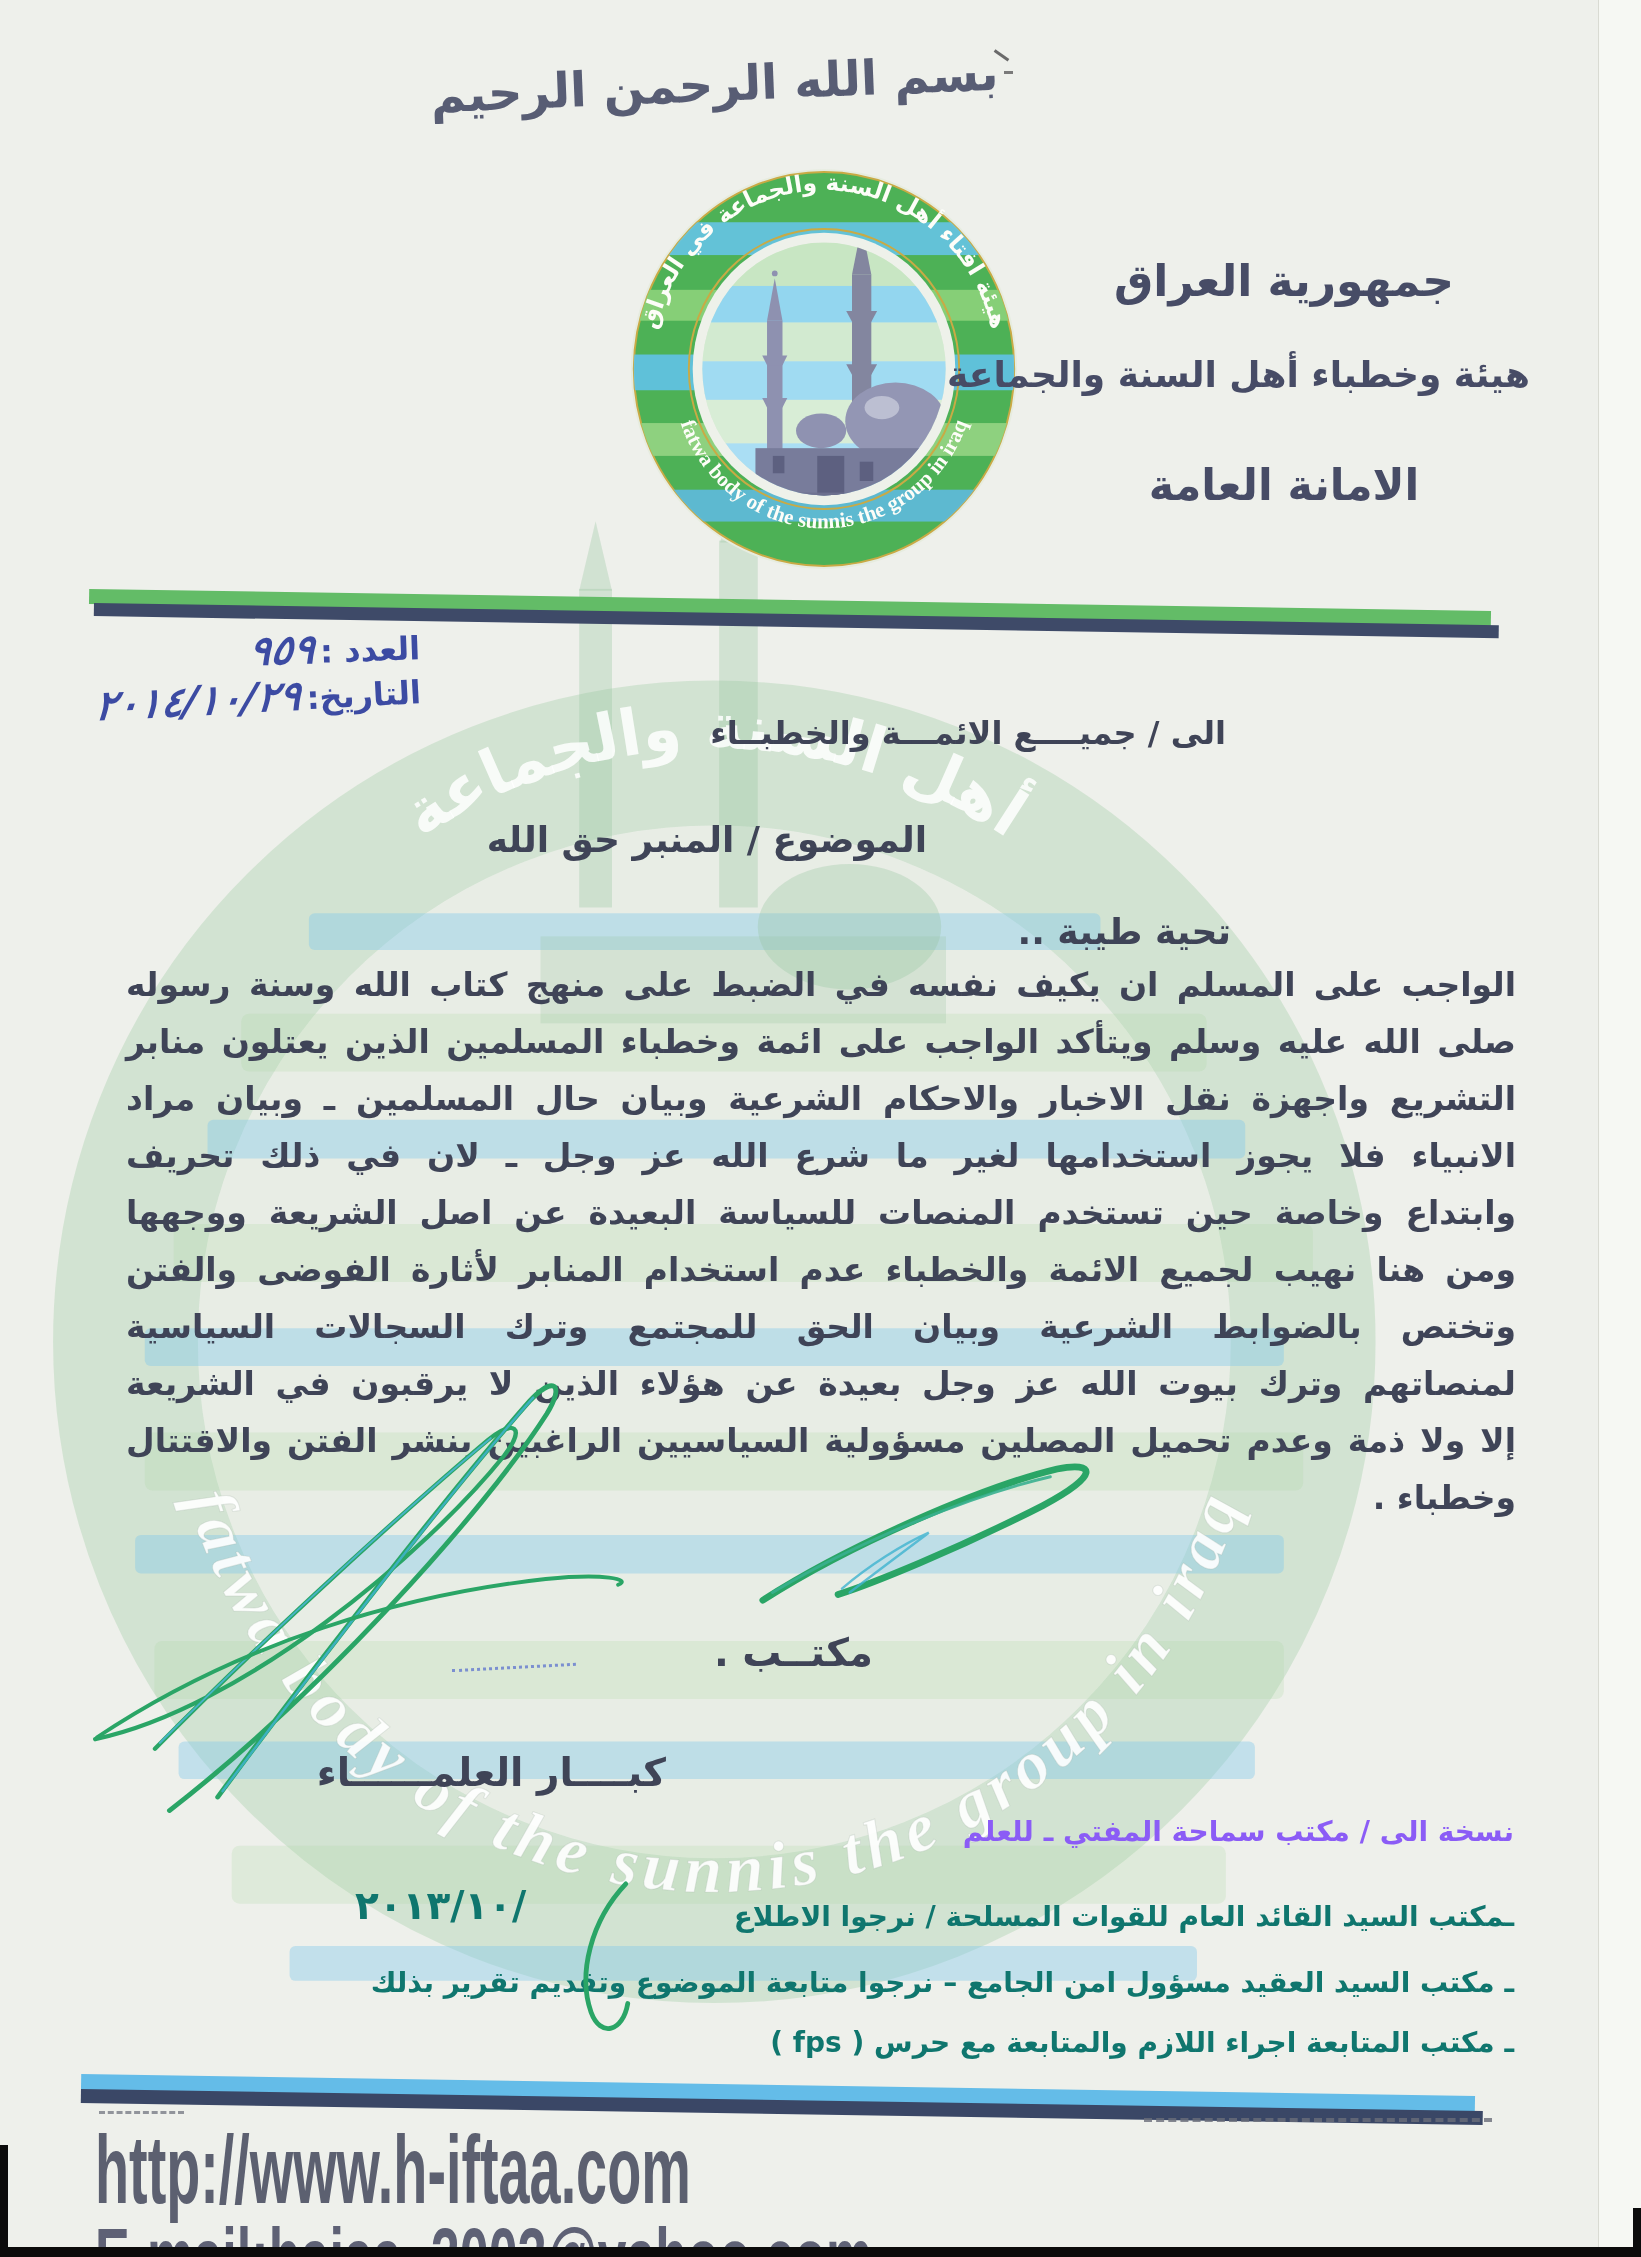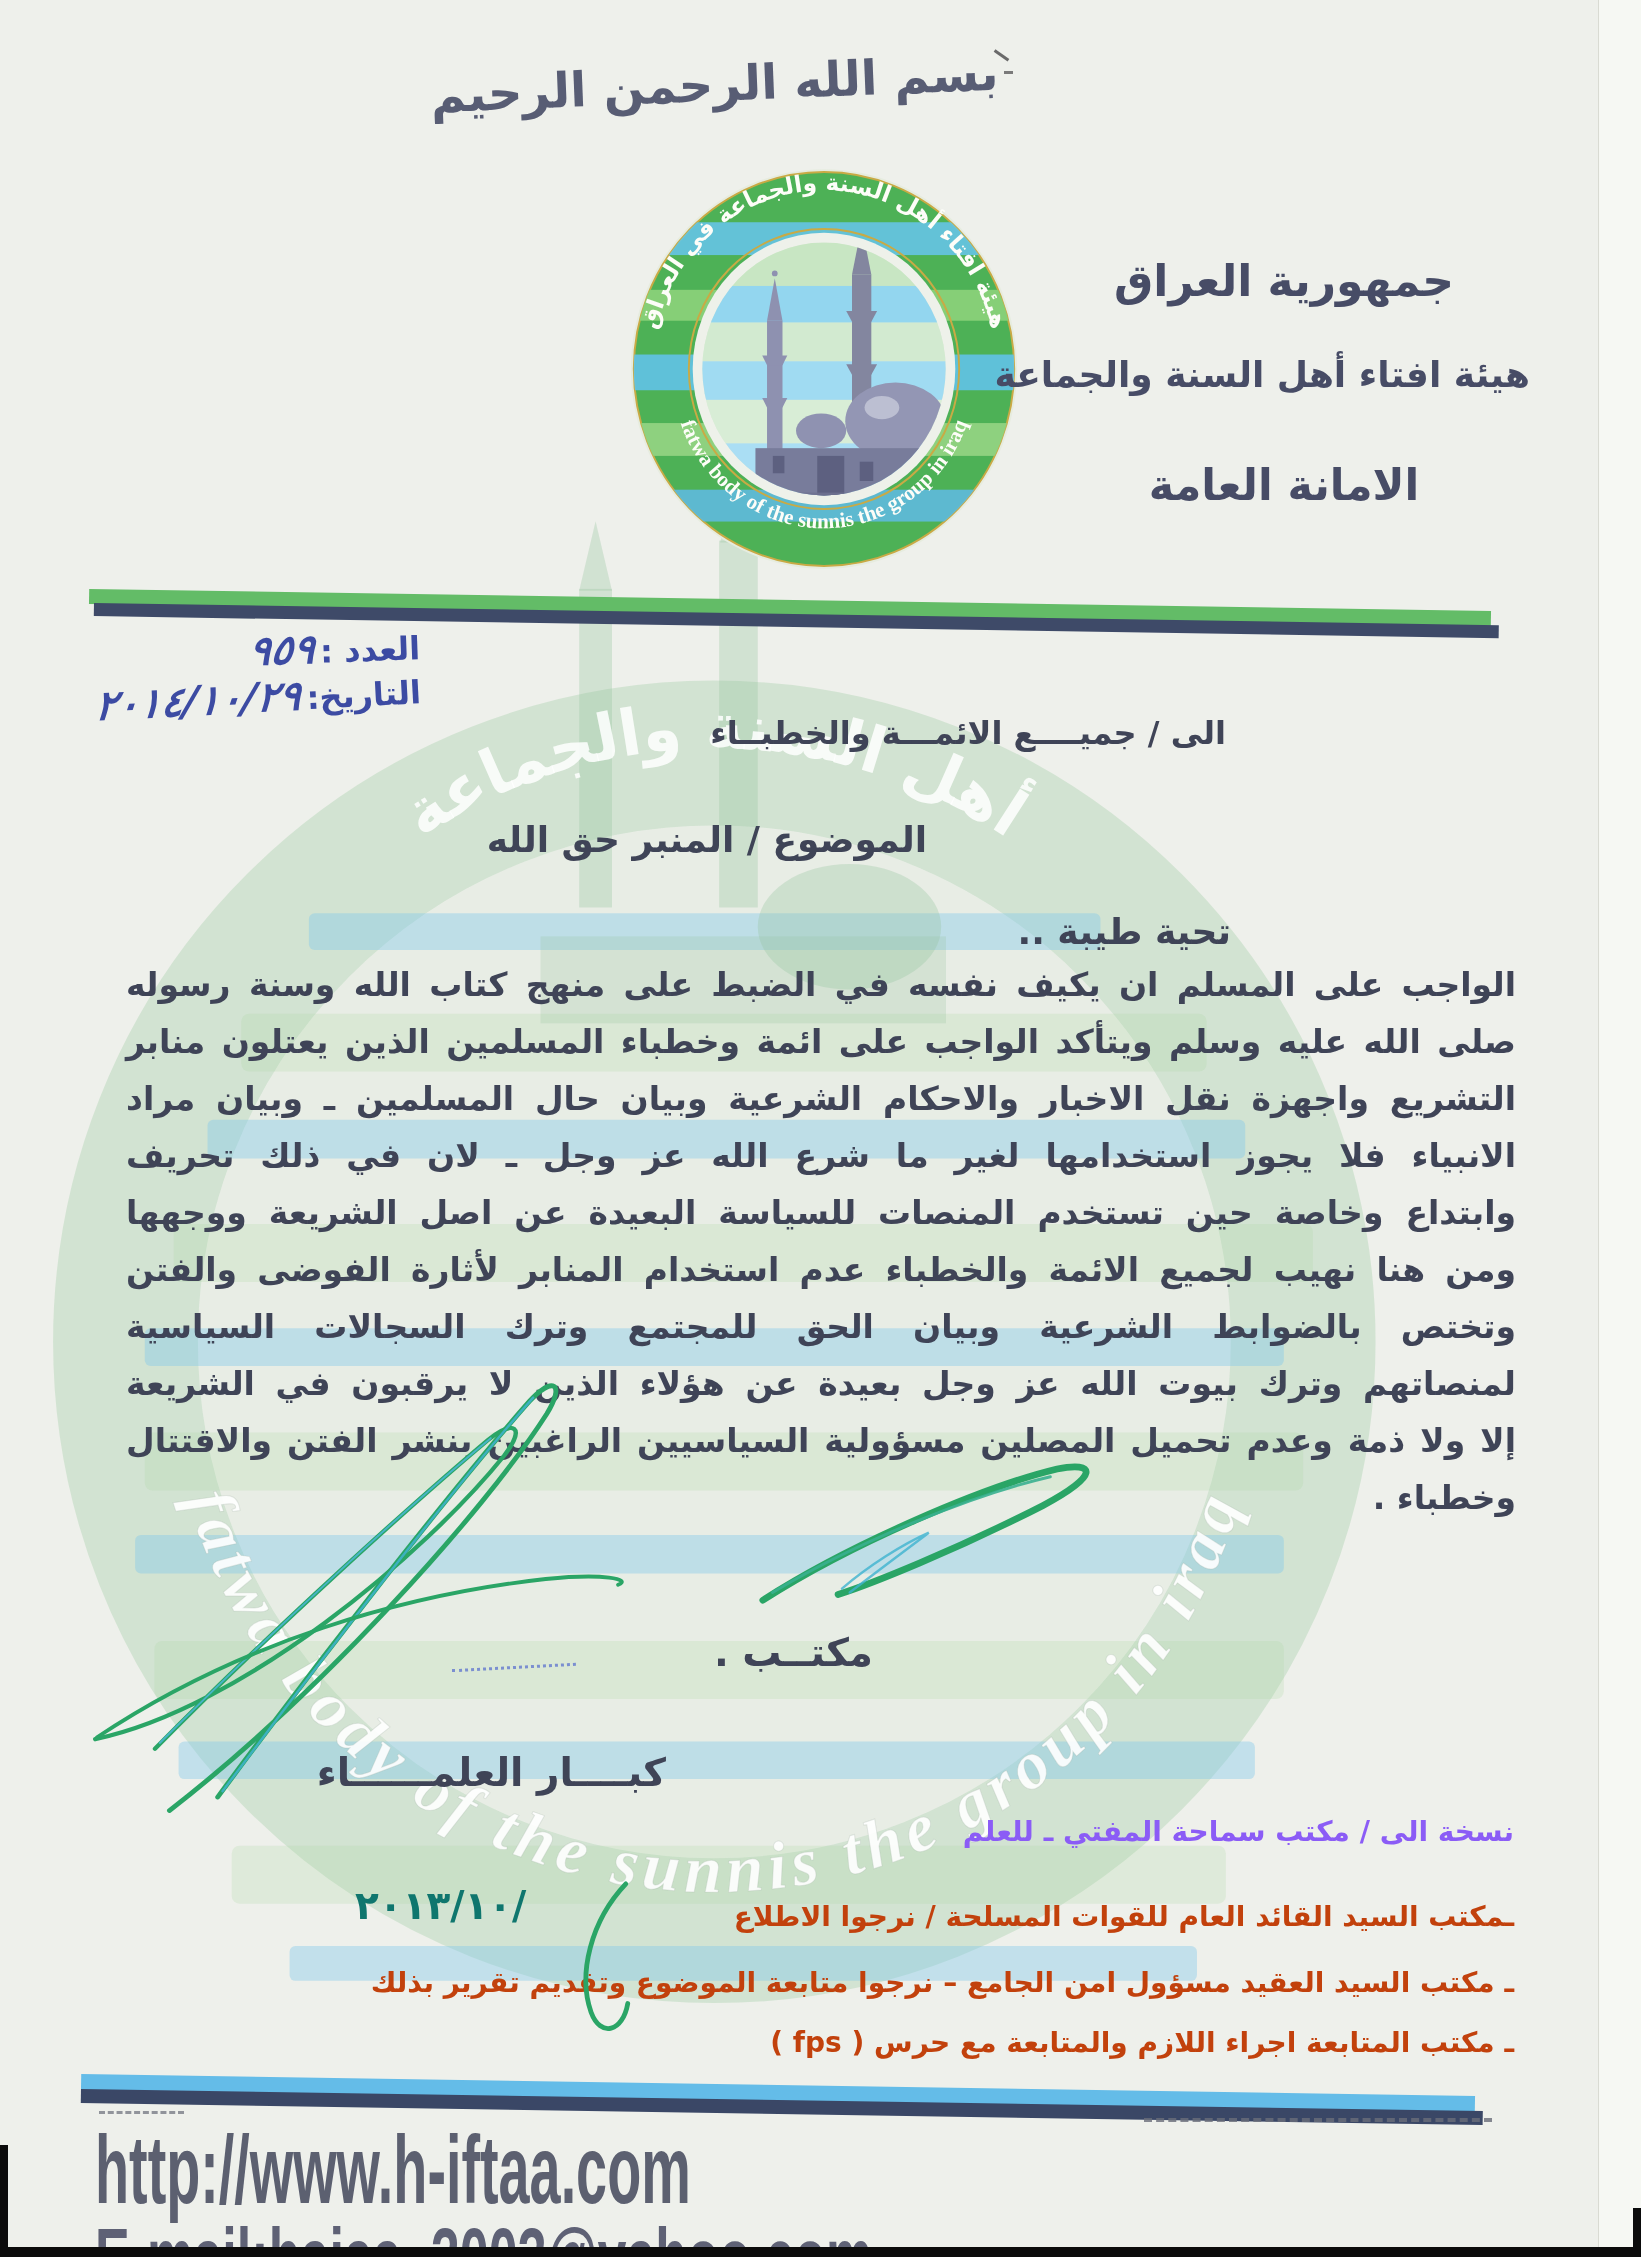--- a/index.html
+++ b/index.html
@@ -59,21 +59,21 @@
     line-height:57px; text-align:justify; text-align-last:justify;
     white-space:normal;
   }
   .body-line.last{text-align-last:right;}
   
   .office-word{right:768px; top:1630px; font-size:39px; font-weight:700;}
   .office-dots{left:452px; top:1666px; width:124px; border-top:3.9px dotted #7b8fd0; transform:rotate(-3deg);}
   .office-name{right:975px; top:1750px; font-size:39px; font-weight:700;}
   .office-date{left:355px; top:1871px; font-size:39px; font-weight:700; direction:ltr; color:#0f766e; white-space:nowrap;margin-top:12px;}
   
-  .cc-line{right:127px; font-size:28px; font-weight:700; color:#c2410c;}
+  .cc-line{right:127px; font-size:28px; font-weight:700; color:#0f766e;}
   .cc-1{top:1815px; color:#8b5cf6;}
   .cc-2{top:1900px;}
   .cc-3{top:1966px;}
   .cc-4{top:2026px;}
   
   .dash-right{left:1144px; top:2118px; width:348px; height:0;
     border-top:4.8px dashed #6a6e7a; opacity:.8;}
   .dash-left{left:99px; top:2111px; width:85px; height:0;
     border-top:3.9px dashed #6a6e7a; opacity:.7;}
   .website{
@@ -198,21 +198,21 @@
     <text font-size="24" font-weight="700" fill="#fdfdf8" font-family="DejaVu Sans, sans-serif">
       <textPath href="#sealTop" startOffset="50%" text-anchor="middle">هيئة افتاء أهل السنة والجماعة في العراق</textPath>
     </text>
     <text font-size="22" font-weight="700" fill="#fdfdf8" font-family="Liberation Serif, serif">
       <textPath href="#sealBottom" startOffset="50%" text-anchor="middle">fatwa body of the sunnis the group in iraq</textPath>
     </text>
   </svg>
 
   <div class="abs ar-block z2">
     <div class="ar-title ar-t1">جمهورية العراق</div>
-    <div class="ar-title ar-t2">هيئة افتاء أهل السنة والجماعة</div>
+    <div class="ar-title ar-t2">هيئة وخطباء أهل السنة والجماعة</div>
     <div class="ar-title ar-t3">الامانة العامة</div>
   </div>
 
   <div class="abs divider-top z2">
     <div class="bar-green"></div>
     <div class="bar-navy"></div>
   </div>
 
   <div class="abs ar ref-number z2">
     <span class="ref-label">العدد :</span>

